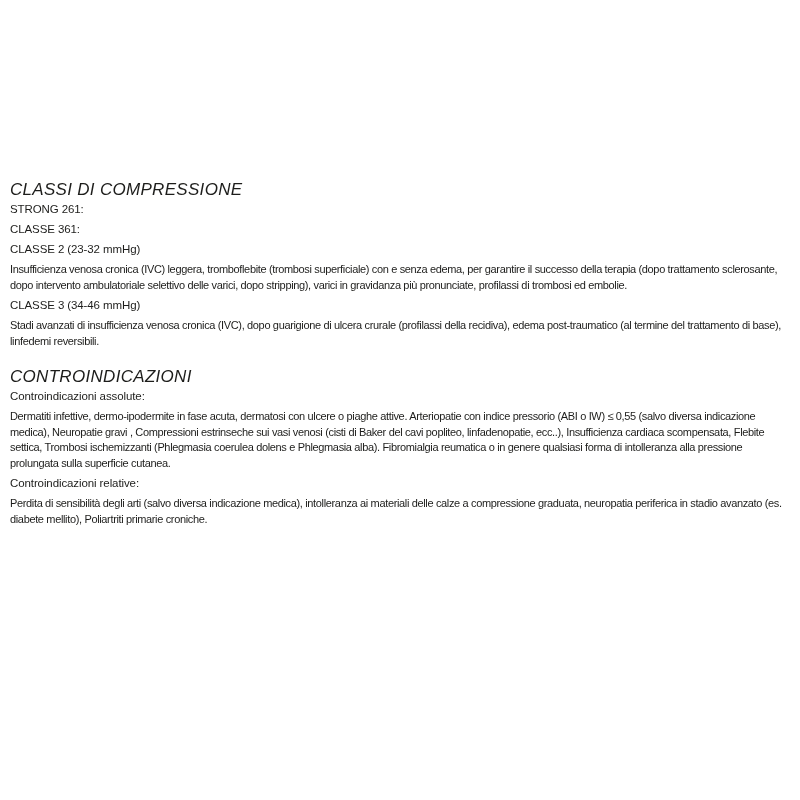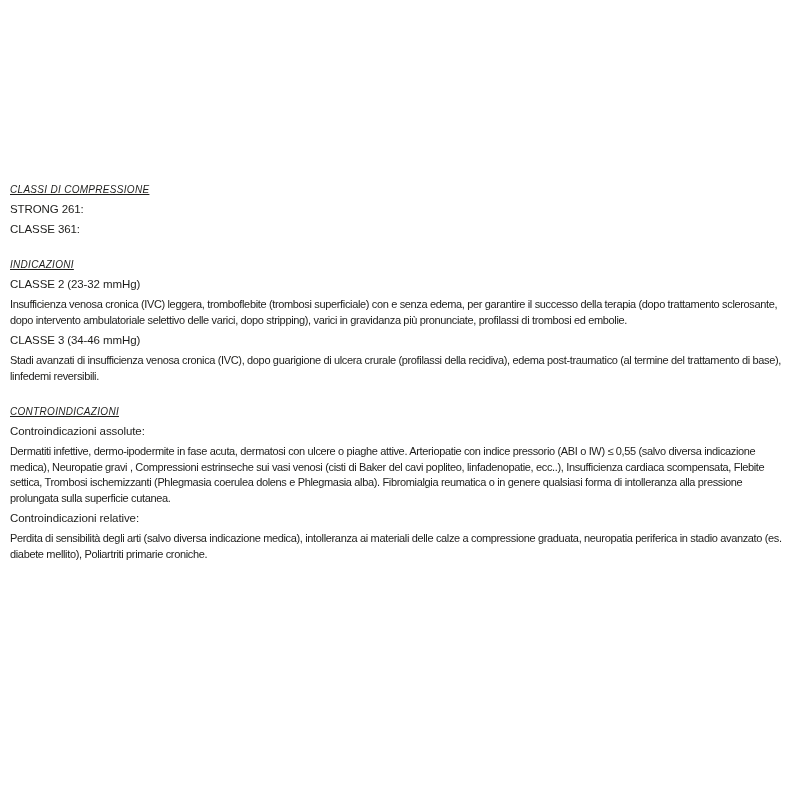--- a/index.html
+++ b/index.html
@@ -16,28 +16,27 @@
   }
   .page {
     box-sizing: border-box;
     width: 800px;
     height: 800px;
     padding: 182px 9px 0 10px;
     background: #ffffff;
   }
   .section { margin: 0; }
   .section-heading {
-    font-size: 10px;
+    font-size: 17px;
     font-style: italic;
     font-weight: 400;
     letter-spacing: 0.3px;
     line-height: 15px;
     margin: 0 0 5px 0;
     text-transform: uppercase;
-    text-decoration: underline;
   }
   .section + .section .section-heading { margin-top: 20px; }
   .entry-label {
     font-size: 11.5px;
     font-weight: 400;
     line-height: 15px;
     letter-spacing: -0.1px;
     margin: 0 0 5px 0;
   }
   .entry-text {
@@ -53,21 +52,20 @@
 
 <div class="page">
 
   <div class="section">
     <h2 class="section-heading">CLASSI DI COMPRESSIONE</h2>
     <p class="entry-label">STRONG 261:</p>
     <p class="entry-label">CLASSE 361:</p>
   </div>
 
   <div class="section">
-    <h2 class="section-heading">INDICAZIONI</h2>
     <p class="entry-label">CLASSE 2 (23-32 mmHg)</p>
     <p class="entry-text">Insufficienza venosa cronica (IVC) leggera, tromboflebite (trombosi superficiale) con e senza edema, per garantire il successo della terapia (dopo trattamento sclerosante, dopo intervento ambulatoriale selettivo delle varici, dopo stripping), varici in gravidanza più pronunciate, profilassi di trombosi ed embolie.</p>
     <p class="entry-label">CLASSE 3 (34-46 mmHg)</p>
     <p class="entry-text">Stadi avanzati di insufficienza venosa cronica (IVC), dopo guarigione di ulcera crurale (profilassi della recidiva), edema post-traumatico (al termine del trattamento di base), linfedemi reversibili.</p>
   </div>
 
   <div class="section">
     <h2 class="section-heading">CONTROINDICAZIONI</h2>
     <p class="entry-label">Controindicazioni assolute:</p>
     <p class="entry-text">Dermatiti infettive, dermo-ipodermite in fase acuta, dermatosi con ulcere o piaghe attive. Arteriopatie con indice pressorio (ABI o IW) ≤ 0,55 (salvo diversa indicazione medica), Neuropatie gravi , Compressioni estrinseche sui vasi venosi (cisti di Baker del cavi popliteo, linfadenopatie, ecc..), Insufficienza cardiaca scompensata, Flebite settica, Trombosi ischemizzanti (Phlegmasia coerulea dolens e Phlegmasia alba). Fibromialgia reumatica o in genere qualsiasi forma di intolleranza alla pressione prolungata sulla superficie cutanea.</p>

